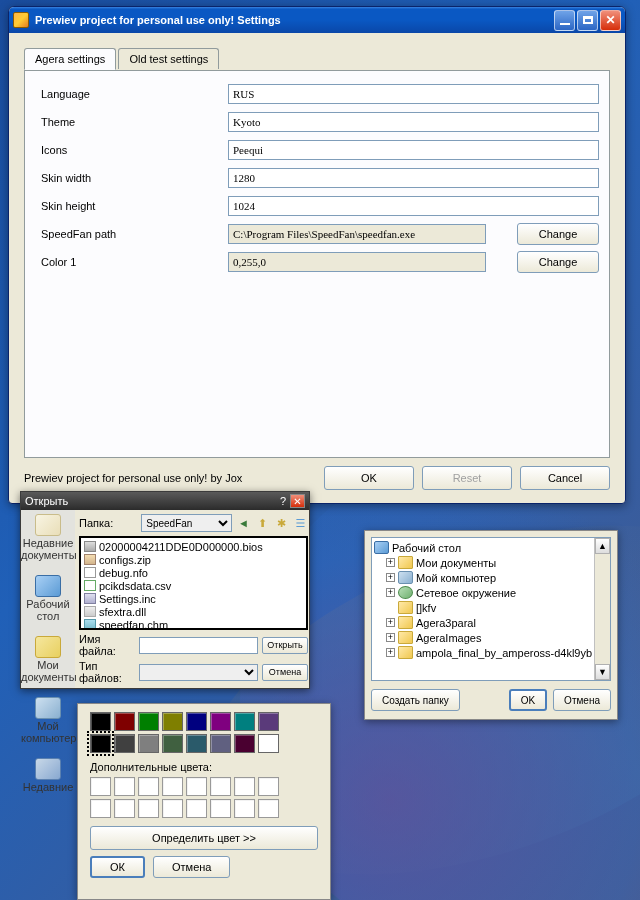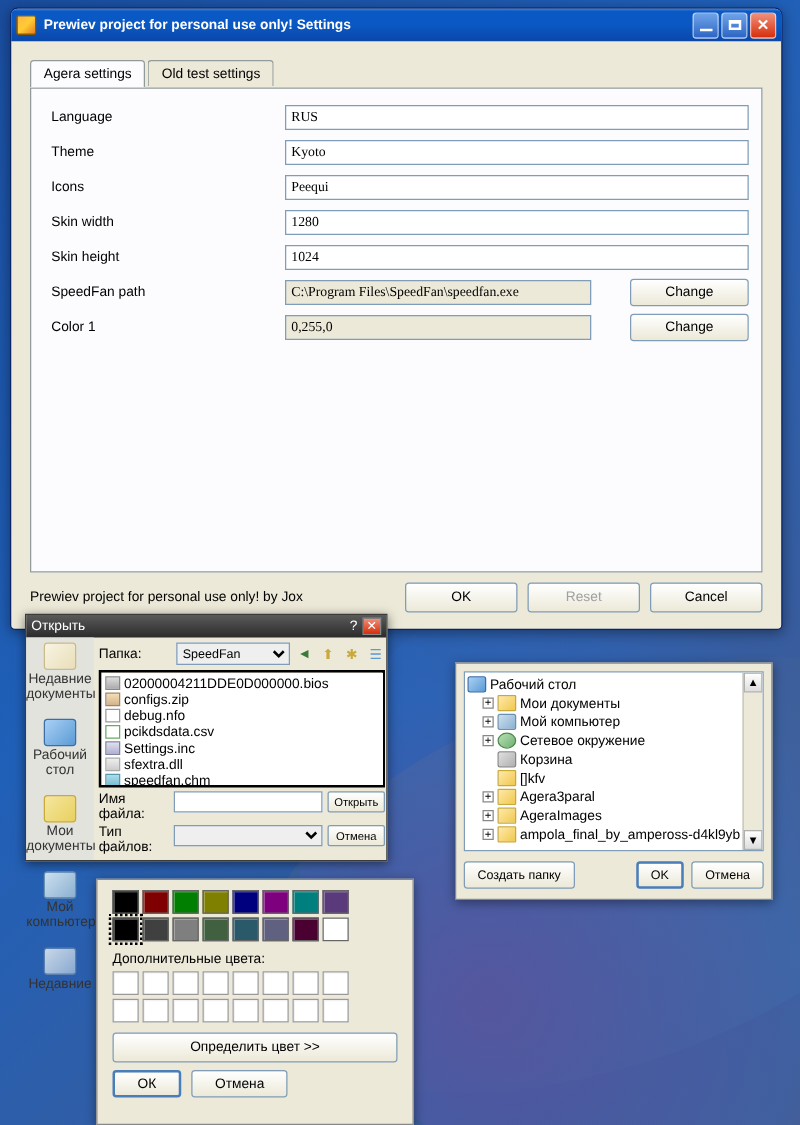--- a/index.html
+++ b/index.html
@@ -23,21 +23,21 @@
 
 .tabstrip { position: relative; height: 24px; margin: 12px 0 0 12px; }
 .tab { position: relative; display: inline-block; padding: 4px 10px 4px 10px; background:#ece9d8; border:1px solid #919b9c; border-bottom:none; border-radius: 3px 3px 0 0; margin-right: -1px; cursor: pointer; }
 .tab.active { background:#fcfcfe; z-index: 2; border-bottom: 1px solid #fcfcfe; margin-bottom:-1px;}
 .tabpane { position: absolute; left:12px; right:12px; top: 34px; bottom: 42px; background:#fcfcfe; border:1px solid #919b9c; padding: 10px; }
 
 .row { display:flex; align-items:center; height: 26px; margin-bottom: 2px; gap: 25px; }
 .row .lbl { width: 168px; padding-left: 6px; }
 .row input.txt { flex:1; height:20px; border:1px solid #7f9db9; padding: 2px 4px; background:#fff; font-family: Tahoma; }
 .row input.txt.ro { background:#ece9d8; }
-.row .btn { width: 95px; height: 22px; margin-left: 6px; background: linear-gradient(to bottom,#fff,#ece9d8); border:1px solid #7f9db9; border-radius:3px; cursor:pointer; }
+.row .btn { width: 82px; height: 22px; margin-left: 6px; background: linear-gradient(to bottom,#fff,#ece9d8); border:1px solid #7f9db9; border-radius:3px; cursor:pointer; }
 
 .footer { position:absolute; left:12px; right:12px; bottom:8px; height:28px; display:flex; align-items:center; }
 .footer .foot-text { flex:1; }
 .footer .fbtn { width:90px; height:24px; margin-left:8px; background: linear-gradient(to bottom,#fff,#ece9d8); border:1px solid #7f9db9; border-radius:3px; cursor:pointer; }
 .footer .fbtn.disabled { color:#a0a0a0; }
 
 
 .win-open { position:absolute; left:20px; top:491px; width:290px; height:198px; background:#ece9d8; border:1px solid #3b3b3b; box-shadow: 0 2px 8px rgba(0,0,0,0.5); }
 .win-open .titlebar2 { height:18px; background:linear-gradient(to bottom,#5a5a5a,#2b2b2b); color:#fff; display:flex; align-items:center; padding:0 4px; font-size:10px; }
 .win-open .titlebar2 .title{flex:1;}
@@ -58,21 +58,21 @@
 .filelist{flex:1;background:#fff;border:2px solid #000000;overflow:auto;padding:2px;}
 .file-row{display:flex;align-items:center;gap:3px;font-size:9px;padding:0 1px;cursor:pointer;height:13px;}
 .fi{width:12px;height:11px;flex-shrink:0;}
 .fi-bios{background:linear-gradient(#ddd,#aaa);border:1px solid #888;}
 .fi-zip{background:linear-gradient(#f5deb3,#d2b48c);border:1px solid #a0826d;}
 .fi-txt{background:#fff;border:1px solid #999;}
 .fi-csv{background:#fff;border:1px solid #6a6;}
 .fi-inc{background:linear-gradient(#e0e0f0,#b0b0d0);border:1px solid #8080a0;}
 .fi-dll{background:linear-gradient(#eee,#ccc);border:1px solid #aaa;}
 .fi-chm{background:linear-gradient(#ade,#7bc);border:1px solid #59a;}
-.fn-row{display:flex;gap:4px;margin-top:3px;font-size:9px;}
+.fn-row{display:flex;align-items:center;gap:4px;margin-top:3px;font-size:9px;}
 .fn-row .fn-lbl{width:56px;}
 .fn-row select,.fn-row input{flex:1;height:17px;border:1px solid #7f9db9;font-size:9px;}
 .fn-row .obtn{width:46px;height:17px;font-size:9px;background:linear-gradient(#fff,#ece9d8);border:1px solid #7f9db9;border-radius:2px;}
 
 
 .win-browse{position:absolute; right:22px; top:530px; width:254px; height:190px; background:#ece9d8; border:1px solid #888; box-shadow:0 2px 8px rgba(0,0,0,0.4); padding:6px;}
 .tree{background:#fff;border:1px solid #7f9db9;height:144px;overflow:auto;padding:2px;position:relative;}
 .tree .sb{position:absolute;right:0;top:0;width:16px;height:100%;background:#ece9d8;border-left:1px solid #c0c0c0;display:flex;flex-direction:column;}
 .sb .ar{height:16px;background:linear-gradient(#fff,#ddd);border:1px solid #b0b0b0;display:flex;align-items:center;justify-content:center;font-size:9px;}
 .sb .track{flex:1;}
@@ -262,24 +262,20 @@
       </div>
     <div class="tnode" style="margin-left:12px">
         <div class="expander">+</div>
         <div class="ti ti-comp"></div>
         <span>Мой компьютер</span>
       </div>
     <div class="tnode" style="margin-left:12px">
         <div class="expander">+</div>
         <div class="ti ti-net"></div>
         <span>Сетевое окружение</span>
-      </div>
-    <div class="tnode" style="margin-left:24px">
-        <div class="ti ti-trash"></div>
-        <span>Корзина</span>
       </div>
     <div class="tnode" style="margin-left:24px">
         <div class="ti ti-folder"></div>
         <span>[]kfv</span>
       </div>
     <div class="tnode" style="margin-left:12px">
         <div class="expander">+</div>
         <div class="ti ti-folder"></div>
         <span>Agera3paral</span>
       </div>

